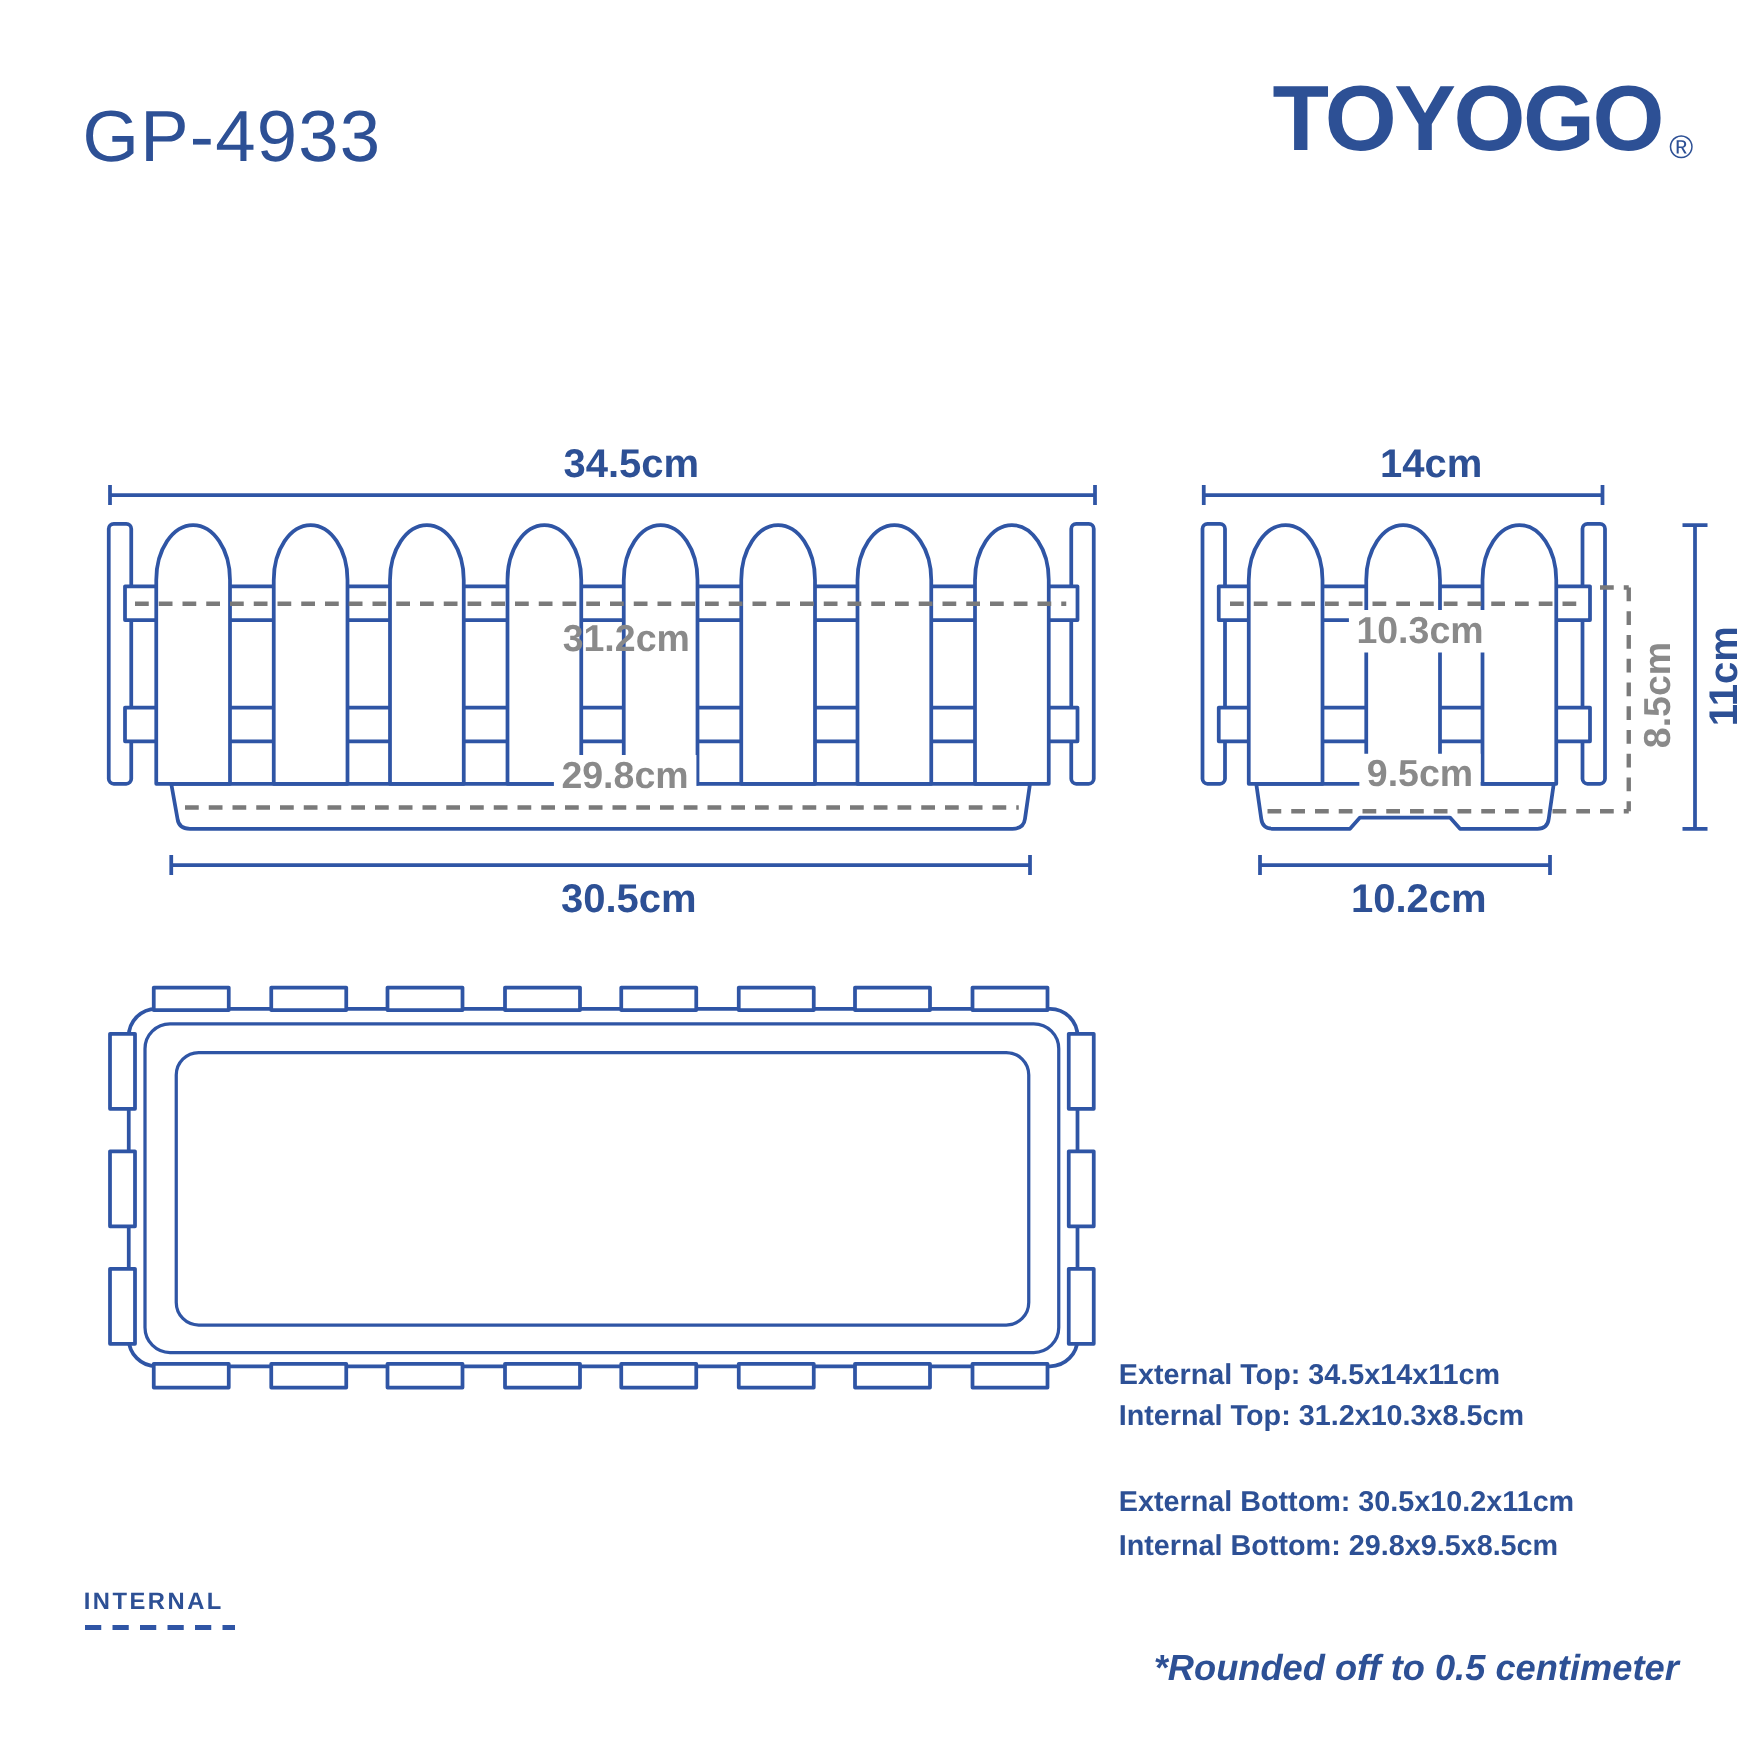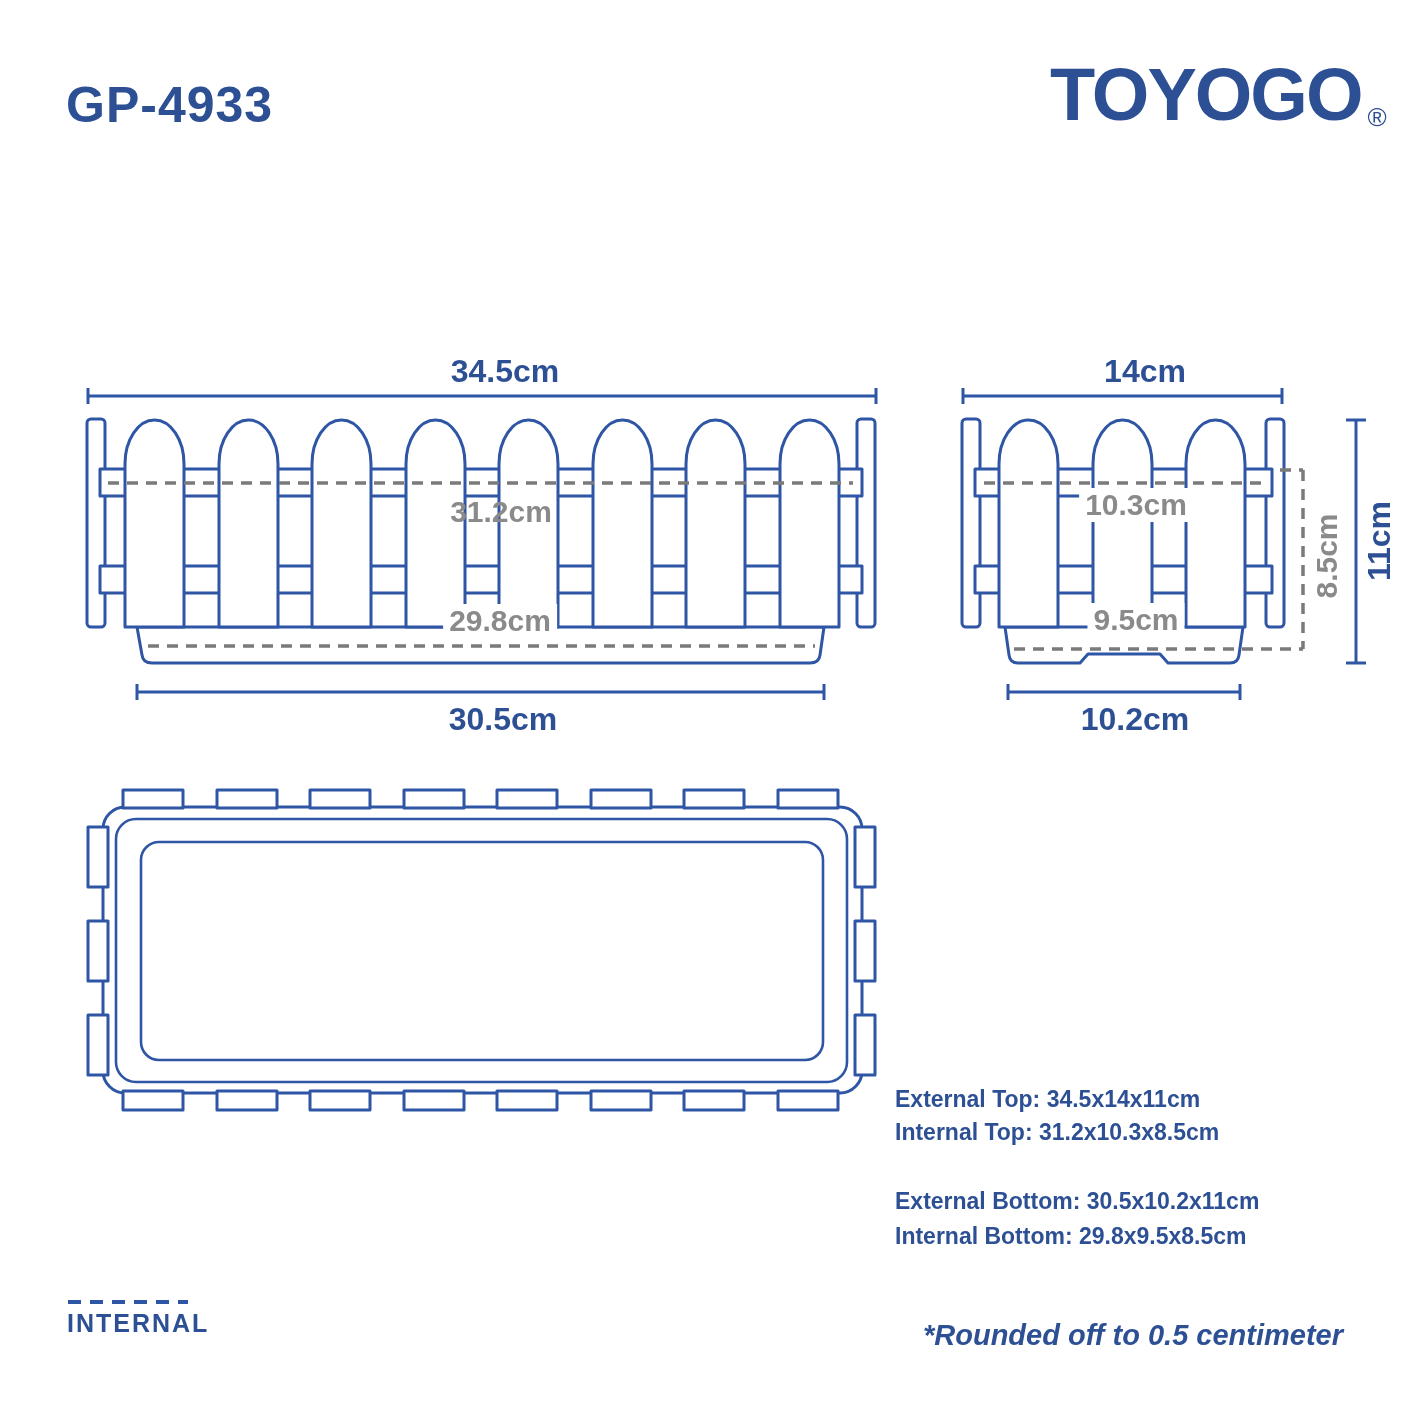--- a/index.html
+++ b/index.html
@@ -21,27 +21,27 @@
   .dash{stroke:var(--dash);stroke-width:3.5;stroke-dasharray:11 8;fill:none;}
   .dashblue{stroke:var(--line);stroke-width:4;stroke-dasharray:13 9;fill:none;}
 
   .abs{position:absolute;white-space:nowrap;}
   .ctr{transform:translate(-50%,-50%);margin-left:23px;}
   .rot{transform:translate(-50%,-50%) rotate(-90deg);}
   .dim-blue{color:var(--text);font-size:32px;font-weight:700;}
   .dim-gray{color:var(--gray);font-size:30px;font-weight:700;}
   .wbg{background:#ffffff;padding:0 6px;}
 
-  .product-code{left:66px;top:76px;font-size:50px;font-weight:700;color:var(--text);letter-spacing:1px;}
-  .brand{left:1050px;top:58px;display:flex;align-items:flex-end;color:var(--text);}
+  .product-code{left:66px;top:76px;font-size:58px;font-weight:400;color:var(--text);letter-spacing:1px;}
+  .brand{left:1018px;top:58px;display:flex;align-items:flex-end;color:var(--text);}
   .brand-word{font-size:74px;font-weight:700;letter-spacing:-2px;line-height:1;}
   .brand-reg{font-size:26px;font-weight:400;margin-left:6px;margin-bottom:2px;line-height:1;}
 
   .summary-line{left:895px;color:var(--text);font-size:23px;font-weight:700;line-height:33px;height:33px;}
-  .legend-label{left:67px;top:1309px;color:var(--text);font-size:25px;font-weight:700;letter-spacing:2px;}
+  .legend-label{left:67px;top:1271px;color:var(--text);font-size:19px;font-weight:700;letter-spacing:2px;}
   .footnote{right:67px;top:1319px;color:var(--text);font-size:29px;font-weight:700;font-style:italic;text-align:center;}
 </style>
 </head>
 <body>
 
 <div class="page">
 
   <svg width="1410" height="1410" viewBox="0 0 1410 1410">
 
     <g>

